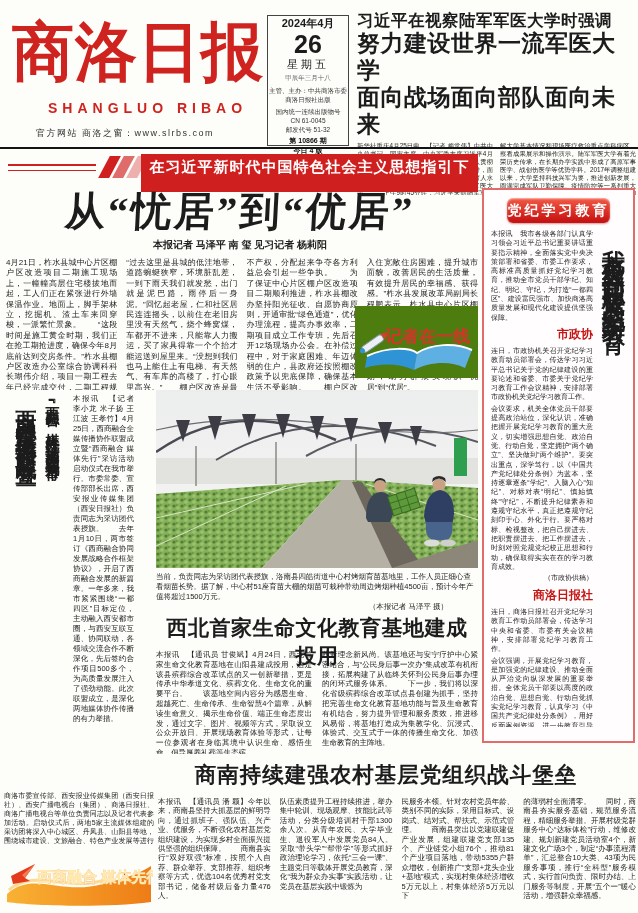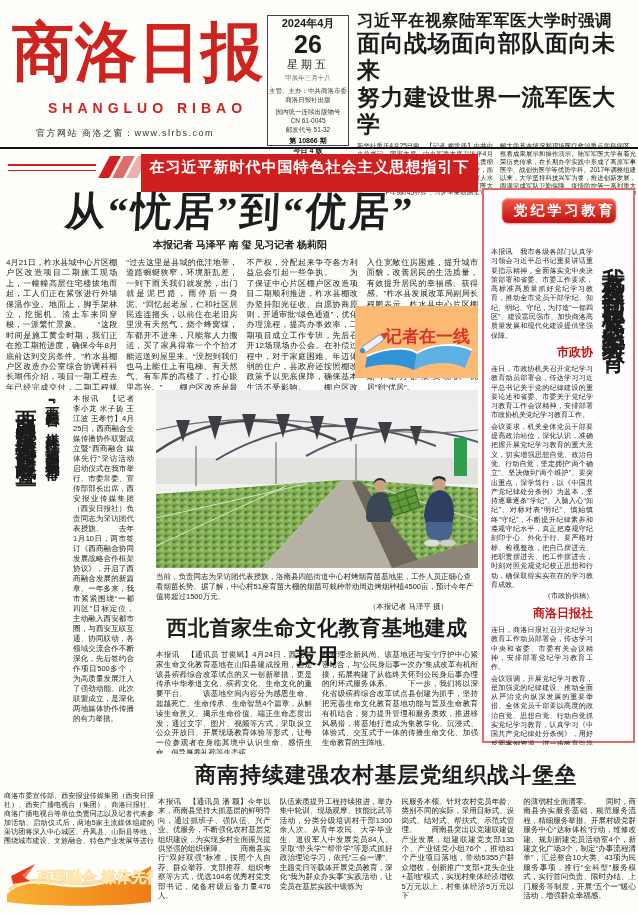--- a/index.html
+++ b/index.html
@@ -32,27 +32,27 @@
   .stripe{top:156px;width:11px;height:22px;background:#d01f1f;transform:skewX(-28deg);}
   .stripe.s2{opacity:.65;} .stripe.s3{opacity:.35;}
   .bn-box{left:141px;top:154px;width:337px;height:38px;background:#d01f1f;color:#fff;text-align:center;
           font-size:15px;font-weight:900;line-height:26px;letter-spacing:1px;}
   
   .main-h{left:0;top:184px;width:480px;text-align:center;font-size:40px;font-weight:900;letter-spacing:3px;
           transform:skewX(-3deg);}
   .main-by{left:0;top:238px;width:480px;text-align:center;font-size:10px;font-weight:bold;color:#222;}
   .main-cols{left:6px;top:258px;width:472px;height:132px;display:flex;gap:9px;}
   .main-col{flex:1;font-size:8px;line-height:10.4px;color:#222;}
-  .badge{left:355px;top:306px;width:123px;height:72px;background:#fdba74;text-align:center;}
+  .badge{left:355px;top:306px;width:123px;height:72px;background:#4d7c0f;text-align:center;}
   
   .dbox{left:482px;top:188px;width:153px;height:555px;border:2px solid #e26b6b;background:#fffdfd;
         box-sizing:border-box;padding:6px 7px;}
-  .dlabel{width:114px;height:25px;margin:2px auto 24px;border-radius:6px;
+  .dlabel{width:103px;height:25px;margin:2px auto 6px;border-radius:6px;
           background:linear-gradient(#f25a45,#c40e0e);box-shadow:inset 0 1px 2px rgba(255,255,255,.6),0 1px 2px rgba(150,0,0,.4);
-          color:#fff;font-size:14px;font-weight:900;letter-spacing:3px;text-align:right;line-height:25px;}
+          color:#fff;font-size:14px;font-weight:900;letter-spacing:3px;text-align:center;line-height:25px;}
   .dcontent{position:relative;height:498px;overflow:hidden;}
   .dvh{position:absolute;right:-3px;top:2px;height:496px;writing-mode:vertical-rl;text-orientation:upright;
        font-size:23px;font-weight:900;letter-spacing:5px;line-height:30px;}
   .dflow{margin-right:33px;}
   .dflow p{margin:0 0 2px;font-size:7px;line-height:9.3px;}
   .dsub{font-size:12px;font-weight:900;color:#c51616;text-align:right;margin:4px 0 3px;}
   .dsign{font-size:7px;text-align:right;margin:0 0 2px;}
   
   .vh1{left:12px;top:394px;height:398px;writing-mode:vertical-rl;text-orientation:upright;
        font-size:21px;font-weight:900;letter-spacing:4px;}
@@ -92,22 +92,22 @@
     <div class="db-s" style="margin-bottom:3px;">商洛日报社出版</div>
     <div class="db-s">国内统一连续出版物号</div>
     <div class="db-s">CN 61-0045</div>
     <div class="db-s" style="margin-bottom:2px;">邮发代号 51-32</div>
     <div class="db-b">第 10866 期</div>
     <div class="db-b">今日 4 版</div>
   </div>
 
   <div class="abs lead">
     <div class="lead-kicker">习近平在视察陆军军医大学时强调</div>
+    <div class="lead-h">努力建设世界一流军医大学</div>
     <div class="lead-h">面向战场面向部队面向未来</div>
-    <div class="lead-h">努力建设世界一流军医大学</div>
     <div class="lead-cols">
       <div class="lead-col jt">新华社重庆4月25日电　【记者 梅常伟】中共中央总书记、国家主席、中央军委主席习近平4月23日到陆军军医大学视察。他强调，要深入贯彻新时代强军思想，贯彻新时代军事教育方针，面向战场、面向部队、面向未来，提高办学育人水平和卫勤保障能力，努力建设世界一流军医大学。　　上午9时45分许，习近平来到陆军军医大学，首先了</div>
       <div class="lead-col jt">解大学基本情况和现场医疗救治重点学科病区，察看成果展示和操作演示。陆军军医大学有着光荣历史传承，在长期办学实践中形成了高原军事医学、战创伤医学等优势学科。2017年调整组建以来，大学坚持科技兴军为要，推进创新发展，圆满完成军队卫勤保障、疫情防控等一系列重大任务。习近平对陆军军医大学建设和发展取得的各项成绩给予肯定。【下转2版】</div>
     </div>
   </div>
 
   <div class="abs rule"></div>
 
   <div class="abs bn-line"></div>
   <div class="abs stripe" style="left:104px;"></div>

